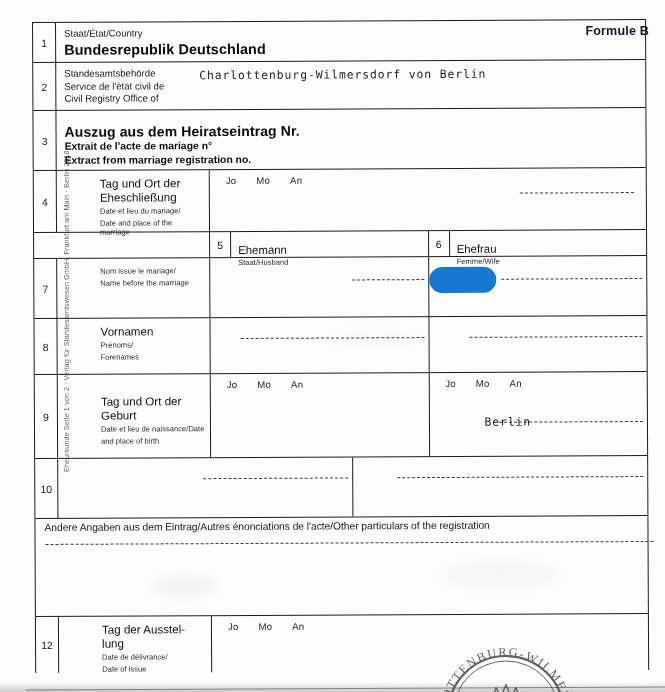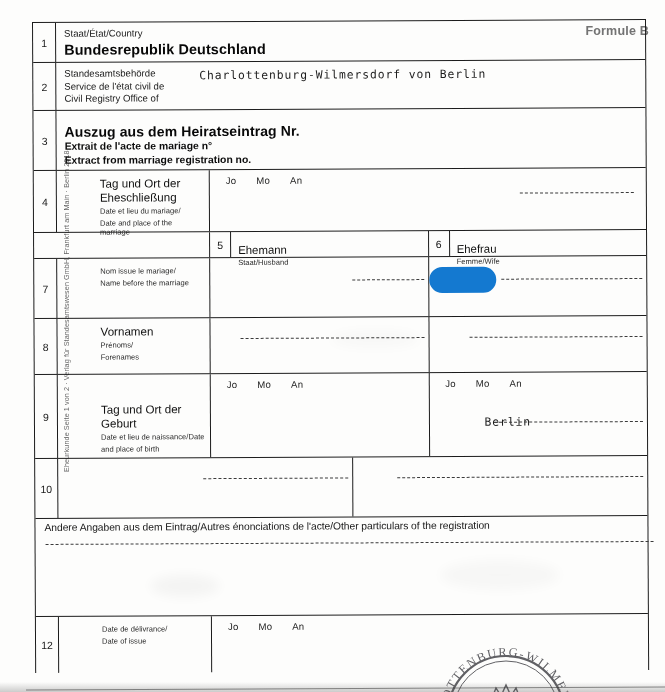--- a/index.html
+++ b/index.html
@@ -50,21 +50,21 @@
   }
 
   
   #formule {
     position: absolute;
     right: 16px;
     top: 24px;
     font-size: 12.5px;
     font-weight: bold;
     letter-spacing: 0.2px;
-    color: #737373;
+    color: #0f172a;
   }
 
   
   #form {
     position: absolute;
     left: 32px;
     top: 22px;
     width: 614px;
     border: 1.4px solid #1c1c1c;
     border-bottom: none;
@@ -326,21 +326,21 @@
       <div class="val split">
         <div class="dash" style="left:30px;right:4px;top:20px;"></div>
       </div>
       <div class="val">
         <div class="dash" style="left:40px;right:4px;top:20px;"></div>
       </div>
     </div>
 
     <div class="row" style="height:84px;">
       <div class="num">9</div>
-      <div class="lbl" style="padding-top:28px;">
+      <div class="lbl" style="padding-top:20px;">
         <div class="de">Tag und Ort der Geburt</div>
         <div class="sub">Date et lieu de naissance/Date</div>
         <div class="sub">and place of birth</div>
       </div>
       <div class="val split">
         <div class="jma">
           <span>Jo</span>
           <span>Mo</span>
           <span>An</span>
         </div>
@@ -370,20 +370,21 @@
     <div class="row" style="height:98px;">
       <div class="val" style="padding:0;">
         <div class="r11txt">Andere Angaben aus dem Eintrag/Autres énonciations de l'acte/Other particulars of the registration</div>
         <div class="dash" style="left:10px;right:-6px;top:25px;"></div>
       </div>
     </div>
 
     <div class="row nb" style="height:56px;">
       <div class="num">12</div>
       <div class="lbl">
+        <div class="de">Tag der Ausstel-lung</div>
         <div class="sub">Date de délivrance/</div>
         <div class="sub">Date of issue</div>
       </div>
       <div class="val">
         <div class="jma">
           <span>Jo</span>
           <span>Mo</span>
           <span>An</span>
         </div>
       </div>

